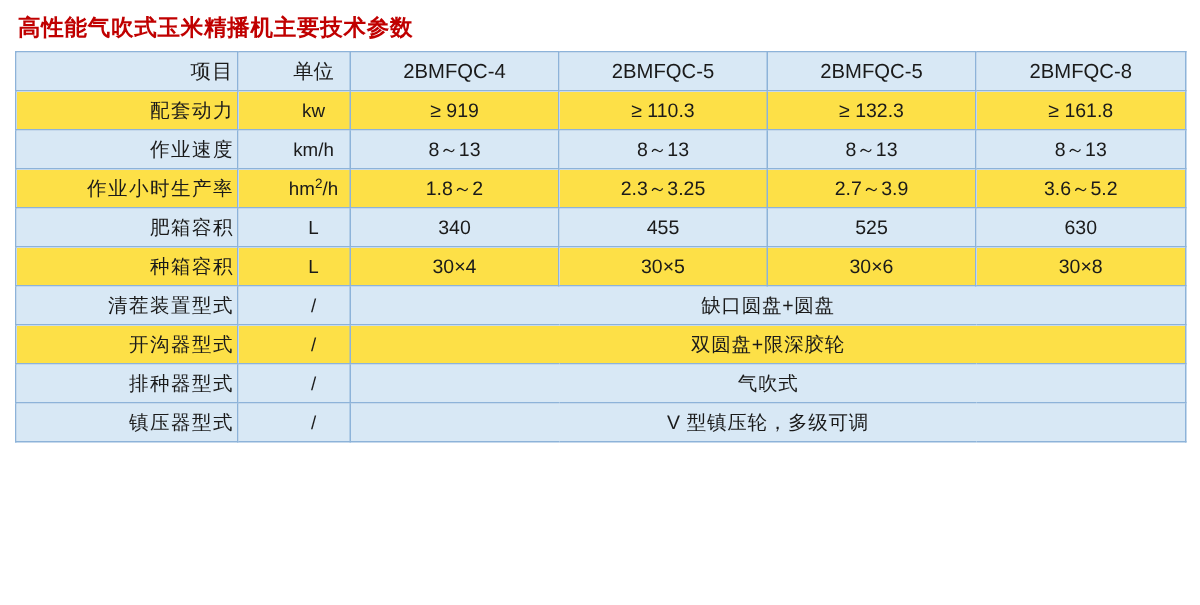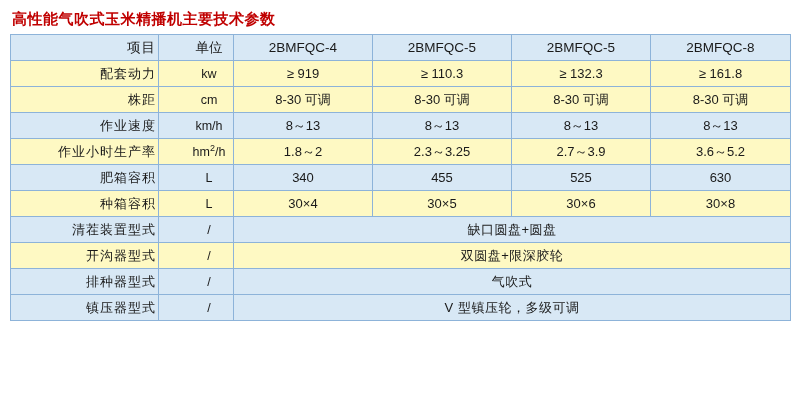--- a/index.html
+++ b/index.html
@@ -50,21 +50,21 @@
     color: #1a1a1a;
     padding: 0 2px;
     background: #eaf3fb;
     white-space: nowrap;
     overflow: hidden;
   }
   table.spec tr.row-odd td {
     background: #d8e8f5;
   }
   table.spec tr.row-even td {
-    background: #fef9c3;
+    background: #fde047;
   }
   table.spec tr.head td {
     background: #d8e8f5;
     font-size: 13.5px;
   }
   table.spec td.label {
     letter-spacing: 1px;
     text-align: right;
   }
   table.spec td.unit {
@@ -105,28 +105,20 @@
       <tr class="row-even">
         <td class="label">配套动力</td>
         <td class="unit">kw</td>
         <td>≥ 919</td>
         <td>≥ 110.3</td>
         <td>≥ 132.3</td>
         <td>≥ 161.8</td>
       </tr>
 
 
-      <tr class="row-even">
-        <td class="label">株距</td>
-        <td class="unit">cm</td>
-        <td>8-30 可调</td>
-        <td>8-30 可调</td>
-        <td>8-30 可调</td>
-        <td>8-30 可调</td>
-      </tr>
 
       <tr class="row-odd">
         <td class="label">作业速度</td>
         <td class="unit">km/h</td>
         <td>8～13</td>
         <td>8～13</td>
         <td>8～13</td>
         <td>8～13</td>
       </tr>
 

